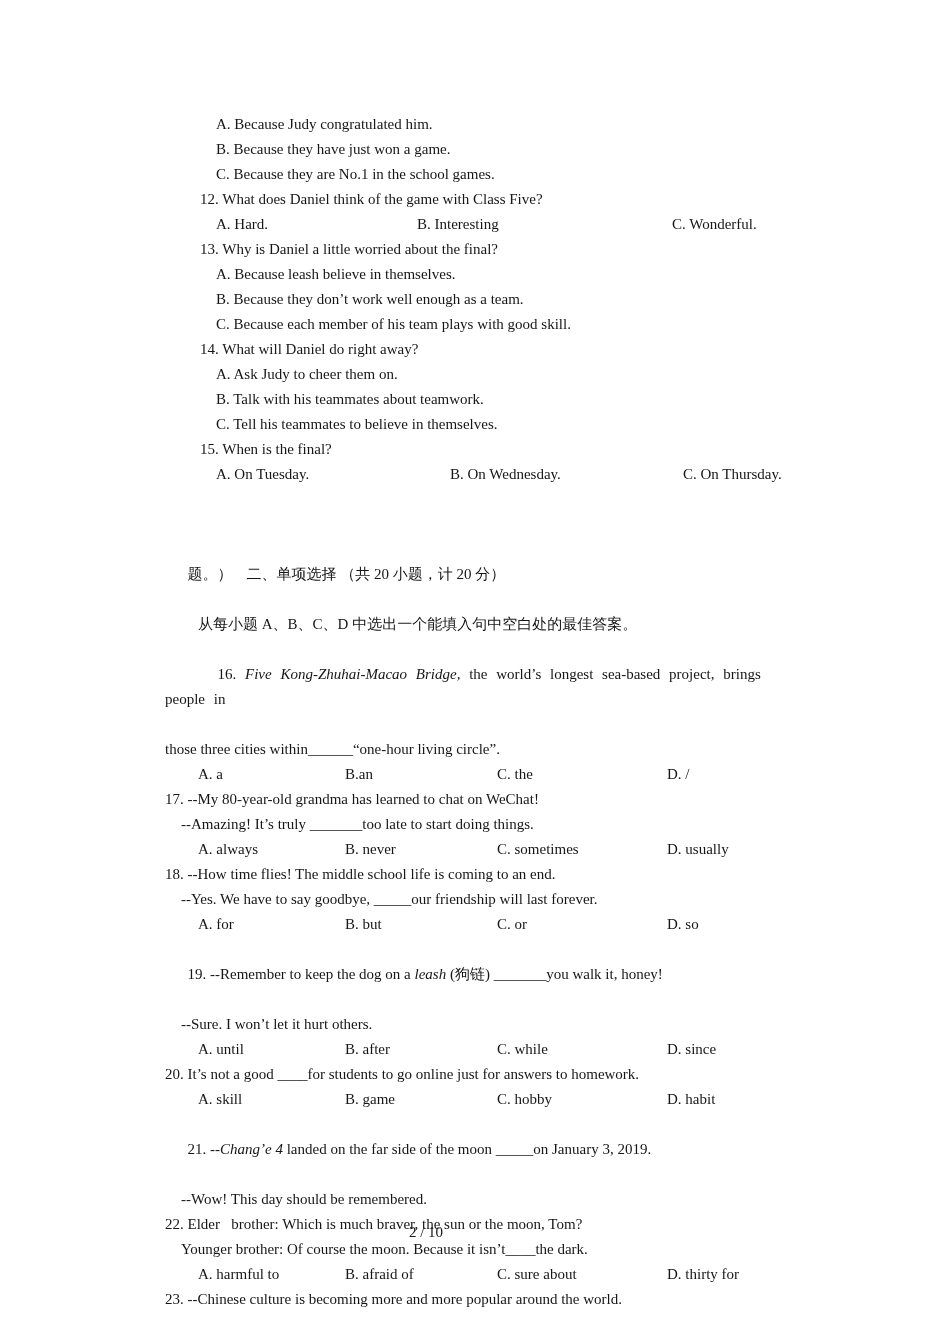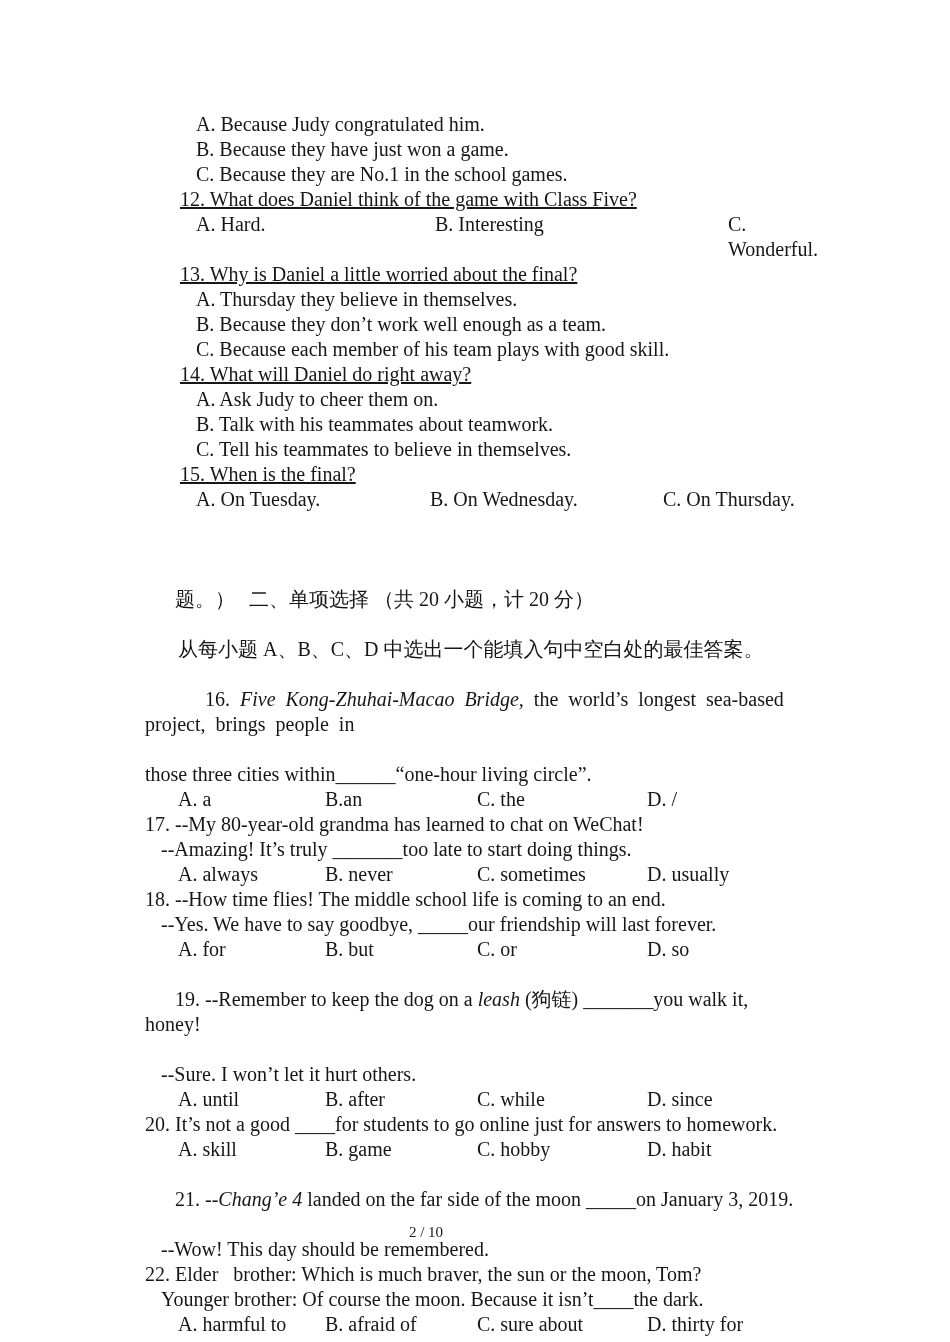--- a/index.html
+++ b/index.html
@@ -4,30 +4,30 @@
 <style>
   * { margin: 0; padding: 0; box-sizing: border-box; }
   html, body { background: #ffffff; }
   body {
     width: 950px; height: 1342px;
     font-family: "Liberation Serif", "DejaVu Serif", serif;
     color: #161616;
   }
   .page { position: relative; width: 950px; height: 1342px; background: #ffffff; overflow: hidden; }
   .content { position: absolute; left: 145px; top: 112px; width: 662px; }
-  .line { font-size: 20px; line-height: 25px; white-space: pre-wrap; }
+  .line { font-size: 15px; line-height: 25px; white-space: pre-wrap; margin-left: 20px; }
   .spacer { height: 25px; }
   .it { font-style: italic; }
   .ind-a { padding-left: 51px; }  
-  .ind-b { padding-left: 35px; text-decoration: underline; }  
+  .ind-b { padding-left: 35px; }  
   .ind-c { padding-left: 16px; }  
   .ind-d { padding-left: 33px; }  
   .ind-e { padding-left: 40px; }  
   .optrow { display: grid; }
-  .l12 { grid-template-columns: 201px 255px 1fr; padding-left: 51px; gap: 38px; }
+  .l12 { grid-template-columns: 201px 255px 1fr; padding-left: 51px; }
   .l15 { grid-template-columns: 234px 233px 1fr; padding-left: 51px; }
   .o4  { grid-template-columns: 147px 152px 170px 1fr; padding-left: 33px; }
   .q16l1 { word-spacing: 5px; }
   .heading-gap { margin-left: 14px; }
   .footer { position: absolute; left: 0; top: 1224px; width: 852px; text-align: center; font-size: 15px; }
 </style>
 </head>
 <body>
 
 <div class="page">
@@ -38,21 +38,21 @@
     <div class="line ind-a">C. Because they are No.1 in the school games.</div>
 
     <div class="line ind-b">12. What does Daniel think of the game with Class Five?</div>
     <div class="line optrow l12">
       <span>A. Hard.</span>
       <span>B. Interesting</span>
       <span>C. Wonderful.</span>
     </div>
 
     <div class="line ind-b">13. Why is Daniel a little worried about the final?</div>
-    <div class="line ind-a">A. Thursday they believe in themselves.</div>
+    <div class="line ind-a">A. Because leash believe in themselves.</div>
     <div class="line ind-a">B. Because they don’t work well enough as a team.</div>
     <div class="line ind-a">C. Because each member of his team plays with good skill.</div>
 
     <div class="line ind-b">14. What will Daniel do right away?</div>
     <div class="line ind-a">A. Ask Judy to cheer them on.</div>
     <div class="line ind-a">B. Talk with his teammates about teamwork.</div>
     <div class="line ind-a">C. Tell his teammates to believe in themselves.</div>
 
     <div class="line ind-b">15. When is the final?</div>
     <div class="line optrow l15">

